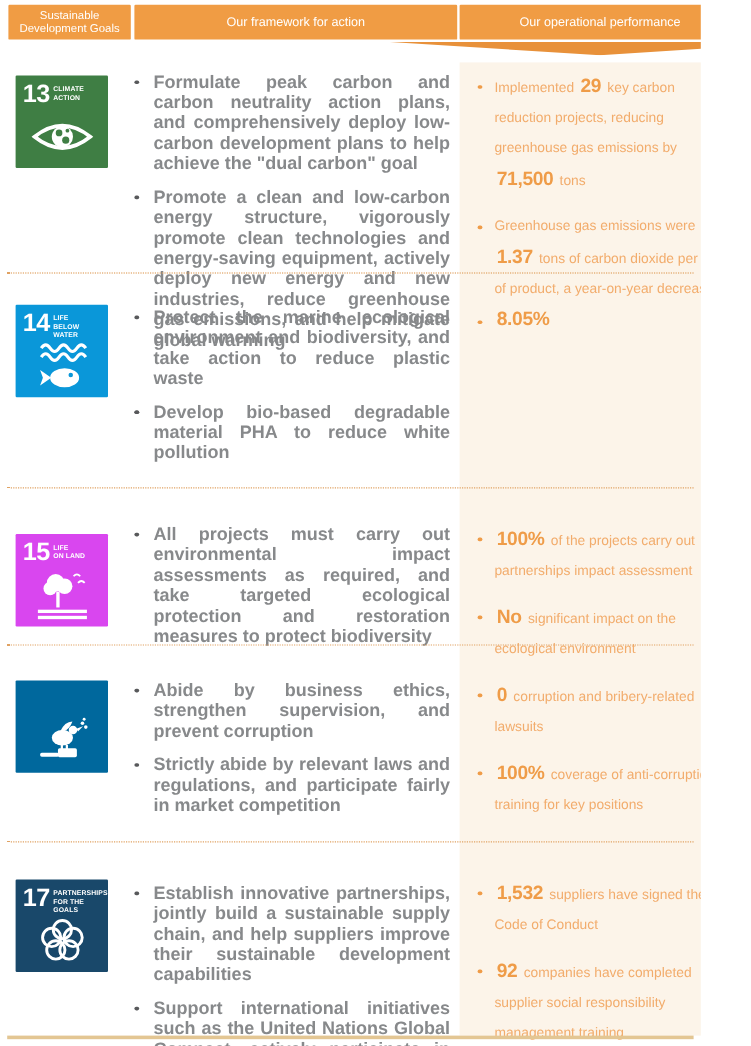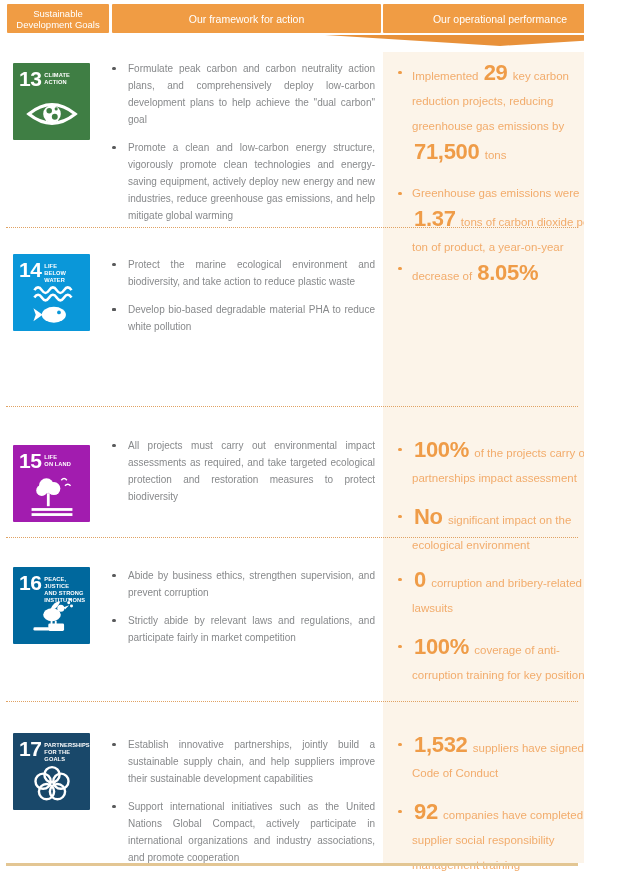--- a/index.html
+++ b/index.html
@@ -23,30 +23,30 @@
   .sep{position:absolute;left:6px;right:6px;bottom:0;border-bottom:1px dotted #E0A263;}
   .bottom-rule{position:absolute;left:6px;right:6px;top:863px;height:2.5px;background:#E3C693;}
   
   .tile{position:absolute;left:13px;width:77px;height:77px;color:#ffffff;border-radius:1px;}
   .tile-head{display:flex;padding:6px 3px 0 6px;}
   .tile-num{font-size:21px;font-weight:bold;line-height:19px;letter-spacing:-0.5px;}
   .tile-label{font-size:5.7px;font-weight:bold;line-height:7px;margin-left:3px;margin-top:2.5px;letter-spacing:0.1px;text-align:left;}
   .glyph{position:absolute;left:50%;transform:translateX(-50%);bottom:4px;width:52px;height:44px;display:block;}
   
   .mid{position:absolute;left:110px;width:265px;}
-  .fb{margin:0 0 11px 0;position:relative;padding-left:18px;font-size:10px;line-height:17px;
-      color:#87898B;text-align:justify;}
+  .fb{margin:0 0 11px 0;position:relative;padding-left:18px;font-size:15px;line-height:17px;
+      color:#87898B;text-align:justify;font-weight:bold;}
   .fb:last-child{margin-bottom:0;}
   .dot{position:absolute;left:2px;top:6.5px;width:3.6px;height:3.6px;border-radius:50%;background:#58595B;}
   
   .right{position:absolute;left:397px;width:211px;}
   .pb{margin:0 0 13px 0;position:relative;padding-left:15px;font-size:11.5px;line-height:25px;
       color:#F2AC6C;text-align:left;}
   .pb .dot{background:#EF9C48;top:10.5px;left:1px;}
-  .big{font-size:22px;font-weight:700;color:#EF9C48;margin:0 2px;letter-spacing:-0.3px;}
+  .big{font-size:16px;font-weight:700;color:#EF9C48;margin:0 2px;letter-spacing:-0.3px;}
 </style>
 </head>
 <body>
 
 <div class="page">
 
   <div class="hdr-box hdr1">
     <span>Sustainable</span>
     <span>Development Goals</span>
   </div>
@@ -111,21 +111,21 @@
           <p class="fb"><span class="dot"></span><span>Protect the marine ecological environment and biodiversity, and take action to reduce plastic waste</span></p>
           <p class="fb"><span class="dot"></span></p>
           <p class="fb"><span class="dot"></span><span>Develop bio-based degradable material PHA to reduce white pollution</span></p>
         </div>
         <div class="right" style="top:28px">
           <p class="pb"><span class="dot"></span></p>
         </div>
         <div class="sep"></div>
       </div>
       <div class="row" style="top: 407px; height: 131px;">
-        <div class="tile" style="background:#a21caf;top:38px">
+        <div class="tile" style="background:#d946ef;top:38px">
           <div class="tile-head">
             <div class="tile-num">15</div>
             <div class="tile-label">
               <div>LIFE</div>
               <div>ON LAND</div>
             </div>
           </div>
           <svg class="glyph" viewBox="0 0 56 46">
             <circle cx="22" cy="12" r="8" fill="#fff"></circle>
             <circle cx="30" cy="15" r="7" fill="#fff"></circle>
@@ -141,28 +141,20 @@
           <p class="fb"><span class="dot"></span><span>All projects must carry out environmental impact assessments as required, and take targeted ecological protection and restoration measures to protect biodiversity</span></p>
         </div>
         <div class="right" style="top:30px">
           <p class="pb"><span class="dot"></span><span><span class="big">100%</span><span class=""> of the projects carry out partnerships impact assessment</span></span></p>
           <p class="pb"><span class="dot"></span><span><span class="big">No</span><span class=""> significant impact on the ecological environment</span></span></p>
         </div>
         <div class="sep"></div>
       </div>
       <div class="row" style="top: 538px; height: 164px;">
         <div class="tile" style="background:#00689D;top:29px">
-          <div class="tile-head">
-            <div class="tile-num">16</div>
-            <div class="tile-label">
-              <div>PEACE, JUSTICE</div>
-              <div>AND STRONG</div>
-              <div>INSTITUTIONS</div>
-            </div>
-          </div>
           <svg class="glyph" viewBox="0 0 56 46">
             <rect x="8" y="33" width="17" height="3.5" rx="1.5" fill="#fff"></rect>
        <rect x="24" y="29" width="17" height="8" rx="1.5" fill="#fff"></rect>
        <ellipse cx="28" cy="19.5" rx="9.5" ry="7" fill="#fff"></ellipse>
        <circle cx="37.5" cy="12.5" r="3.8" fill="#fff"></circle>
        <path d="M40.5 11.5 l6 -2.2 -4.5 4.6 Z" fill="#fff"></path>
        <path d="M26 14 q4 -9 11 -9 q-2.5 7 -8 9 Z" fill="#fff"></path>
        <circle cx="46" cy="6.5" r="1.6" fill="#fff"></circle>
             <circle cx="49" cy="10" r="1.6" fill="#fff"></circle>
        <circle cx="47.5" cy="3" r="1.3" fill="#fff"></circle>

